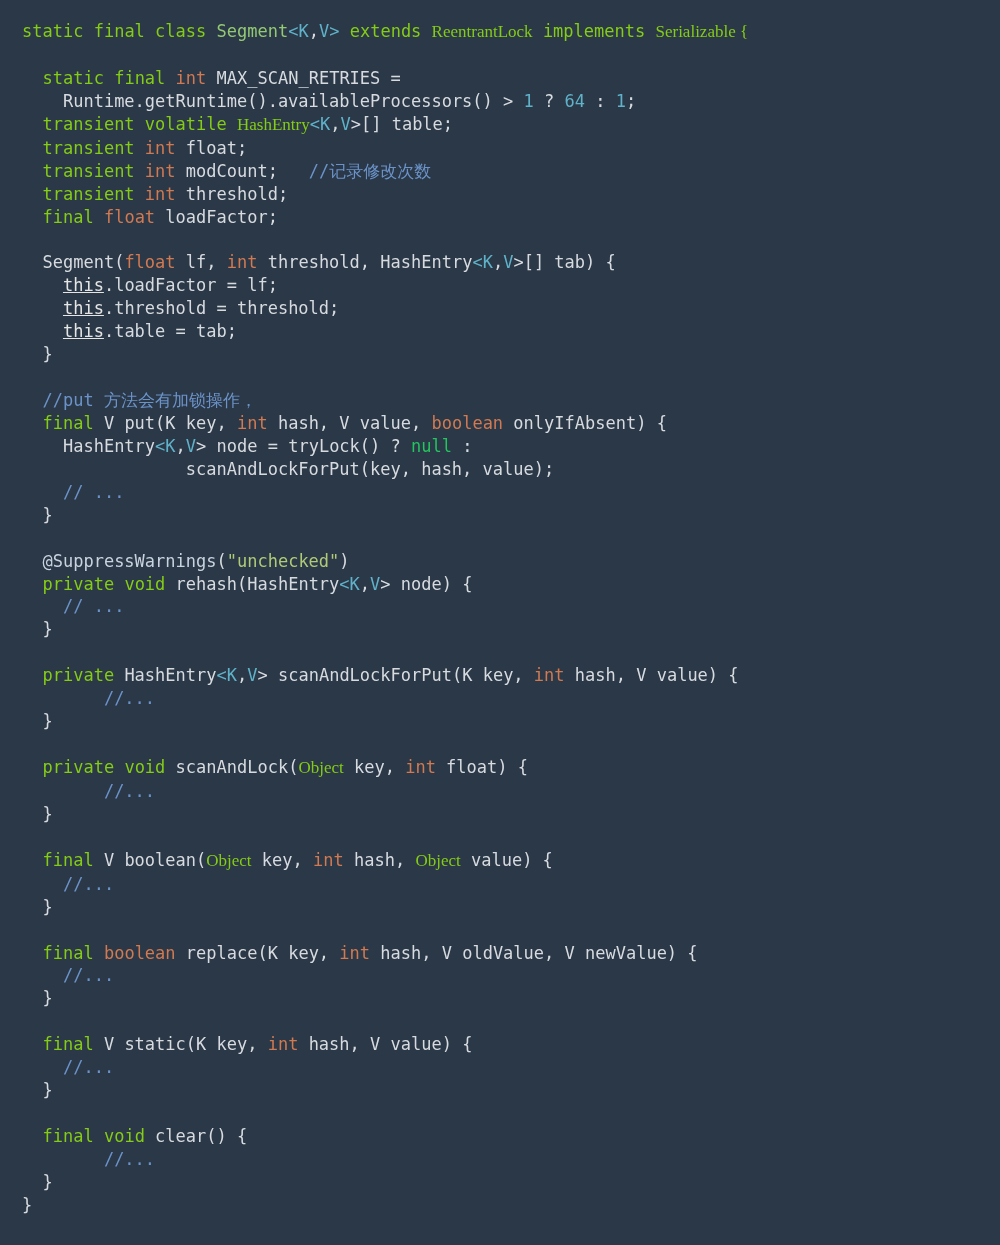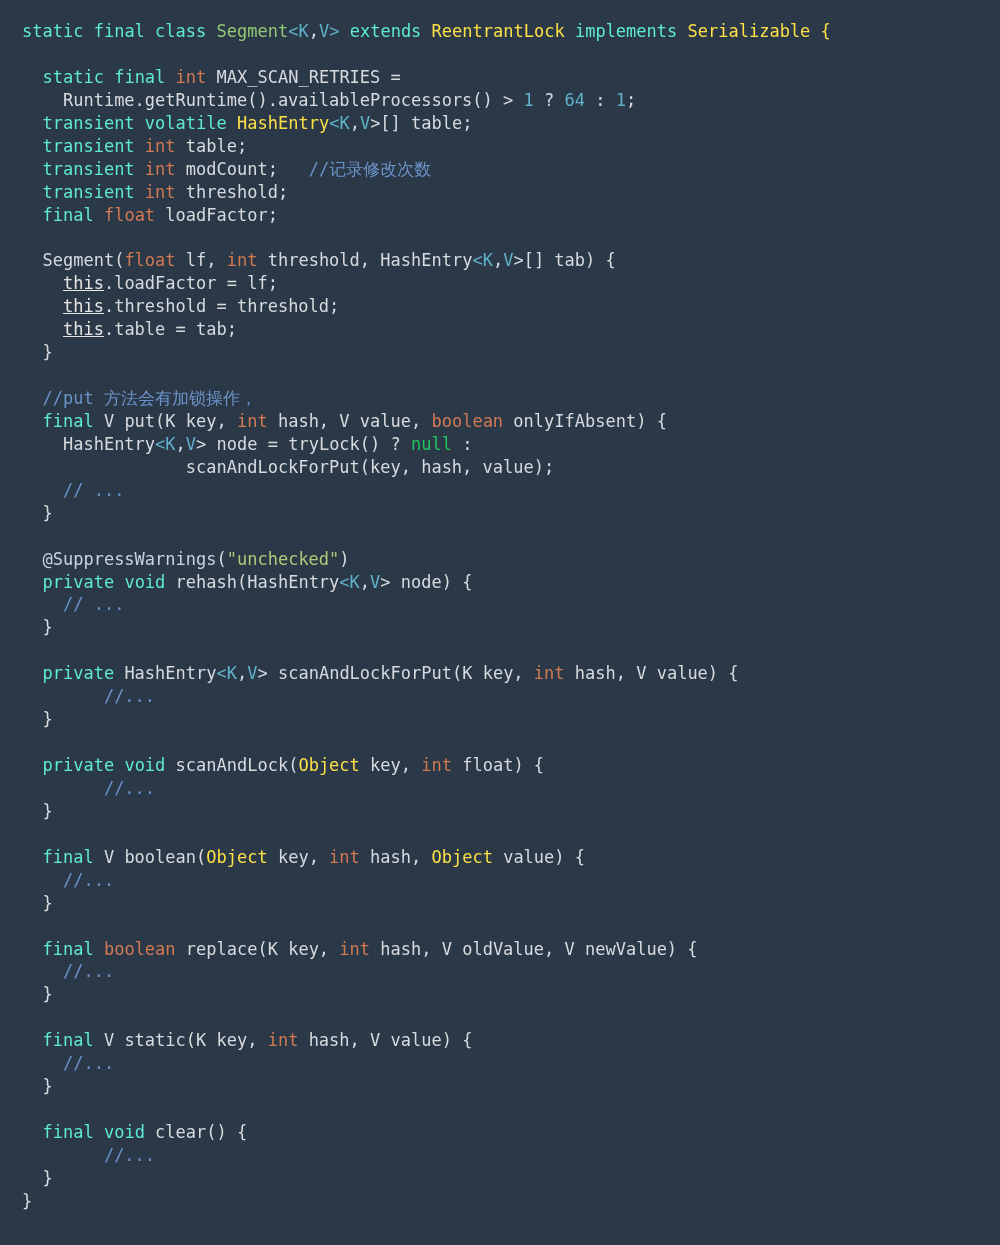--- a/index.html
+++ b/index.html
@@ -10,43 +10,43 @@
     font-size: 17px;
     line-height: 1.35;
   }
   .code-block {
     padding: 20px 22px;
     white-space: pre;
     color: #d7dbe0;
     border-radius: 8px;
     margin: 0;
   }
-  .kw  { color: #5eead4; }  
+  .kw  { color: #84cc16; }  
   .typ { color: #d17a52; }  
   .cls { color: #94c973; }  
   .gen { color: #5fb2c9; }  
   .id  { color: #d7dbe0; margin-top: 28px; }  
   .num { color: #5fb2c9; }
   .str { color: #b0ca78; }
   .cmt { color: #6b93c9; }
   .ann { color: #c9d3df; }
   .thiskw { color: #e5e5e5; text-decoration: underline; }
   .null { color: #22c55e; }
   .punct { color: #d7dbe0; }
-  .typeName { color: #fde047; }
+  .typeName { color: #84cc16; font-family: Liberation Serif, serif; }
 </style>
 </head>
 <body>
 
 <pre class="code-block"><span class="kw">static</span> <span class="kw">final</span> <span class="kw">class</span> <span class="cls">Segment</span><span class="gen">&lt;</span><span class="gen">K</span><span class="punct">,</span><span class="gen">V</span><span class="gen">&gt;</span> <span class="kw">extends</span> <span class="typeName">ReentrantLock</span> <span class="kw">implements</span> <span class="typeName">Serializable {</span>
 
   <span class="kw">static</span> <span class="kw">final</span> <span class="typ">int</span> <span class="id">MAX_SCAN_RETRIES =</span>
     <span class="id">Runtime.getRuntime().availableProcessors() &gt; </span><span class="num">1</span><span class="id"> ? </span><span class="num">64</span><span class="id"> : </span><span class="num">1</span><span class="id">;</span>
   <span class="kw">transient</span> <span class="kw">volatile</span> <span class="typeName">HashEntry</span><span class="gen">&lt;</span><span class="gen">K</span><span class="punct">,</span><span class="gen">V</span><span class="id">&gt;[] table;</span>
-  <span class="kw">transient</span> <span class="typ">int</span> <span class="id">table;</span>
+  <span class="kw">transient</span> <span class="typ">int</span> <span class="id">float;</span>
   <span class="kw">transient</span> <span class="typ">int</span> <span class="id">modCount;</span>   <span class="cmt">//记录修改次数</span>
   <span class="kw">transient</span> <span class="typ">int</span> <span class="id">threshold;</span>
   <span class="kw">final</span> <span class="typ">float</span> <span class="id">loadFactor;</span>
 
   <span class="id">Segment(</span><span class="typ">float</span><span class="id"> lf, </span><span class="typ">int</span><span class="id"> threshold, HashEntry</span><span class="gen">&lt;</span><span class="gen">K</span><span class="punct">,</span><span class="gen">V</span><span class="id">&gt;[] tab) {</span>
     <span class="thiskw">this</span><span class="id">.loadFactor = lf;</span>
     <span class="thiskw">this</span><span class="id">.threshold = threshold;</span>
     <span class="thiskw">this</span><span class="id">.table = tab;</span>
   <span class="id">}</span>
 

